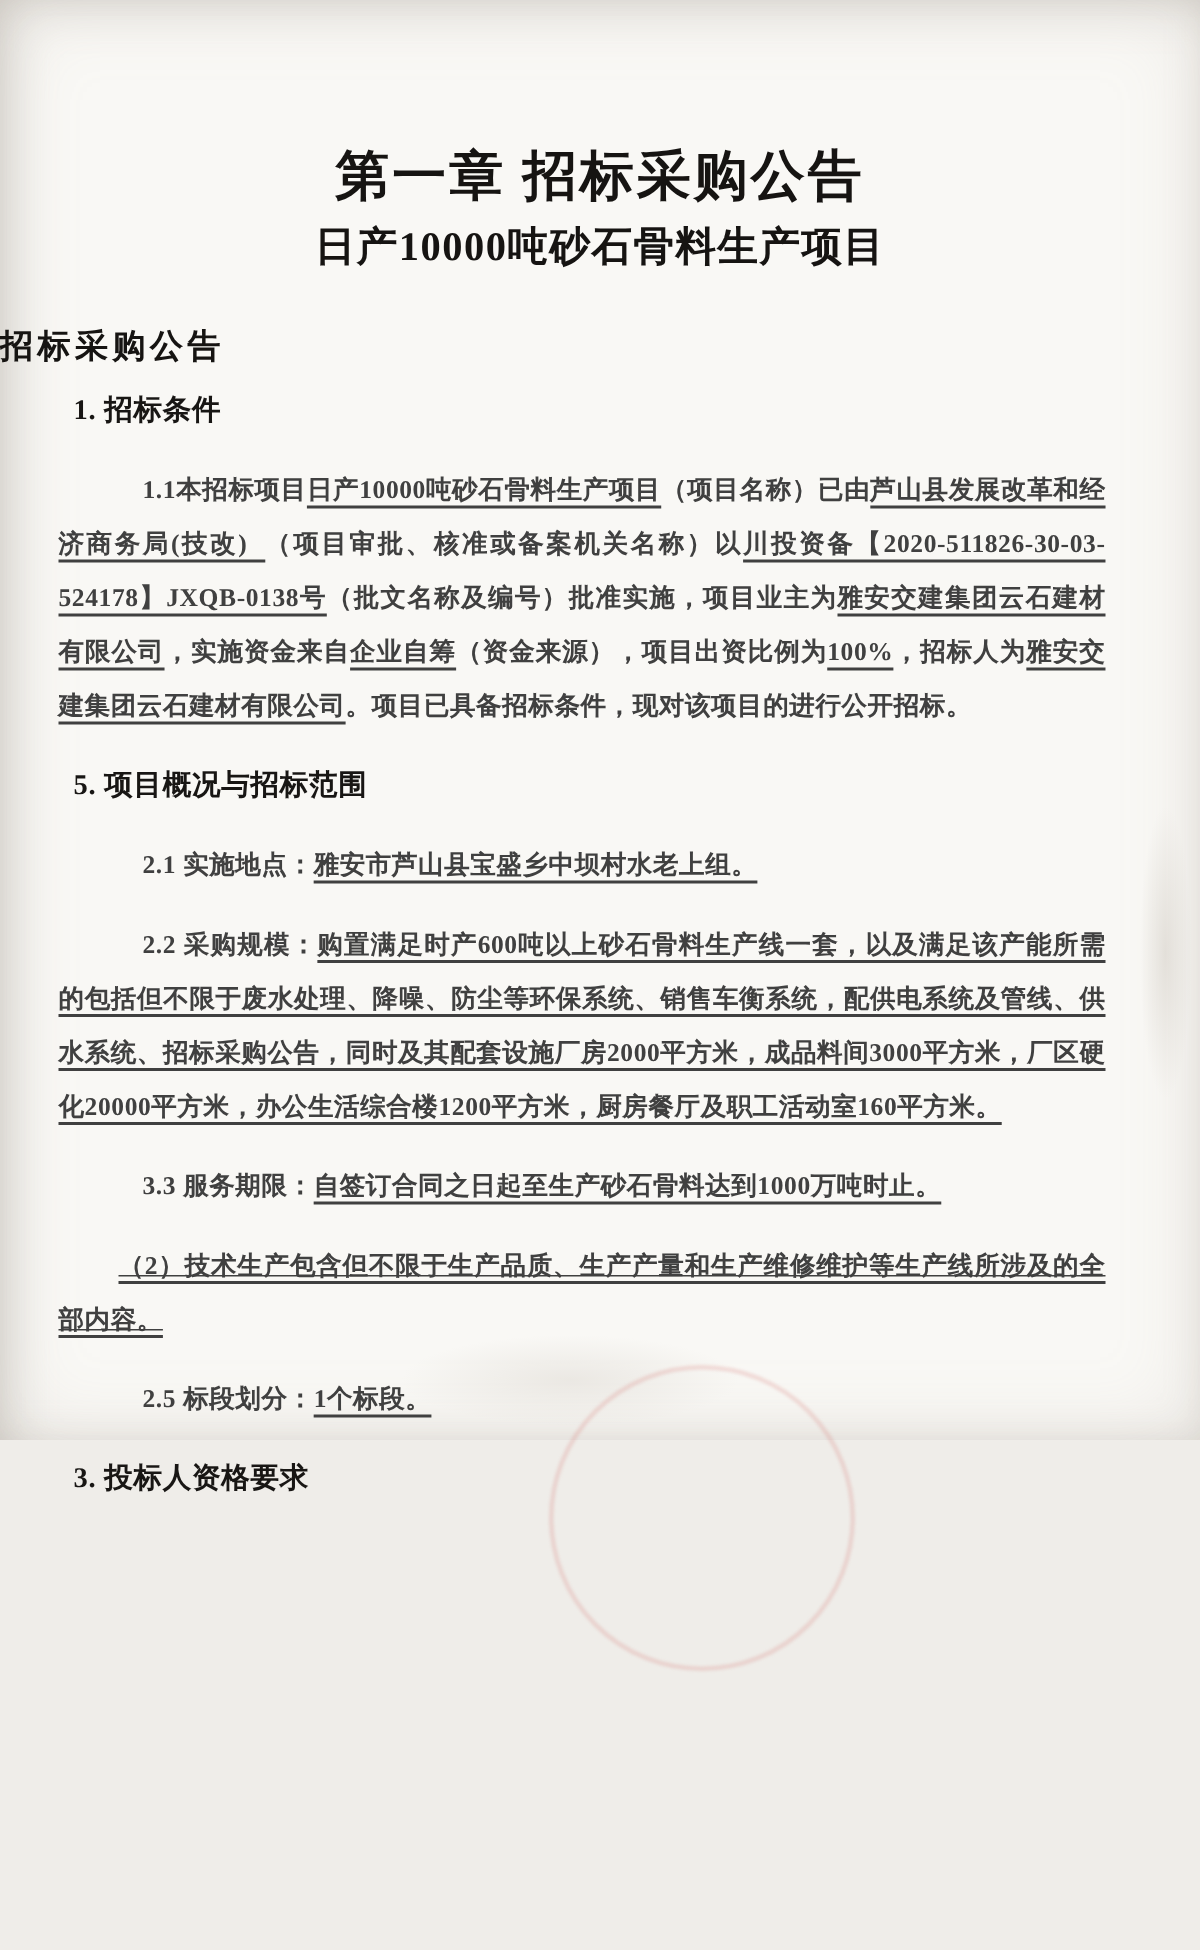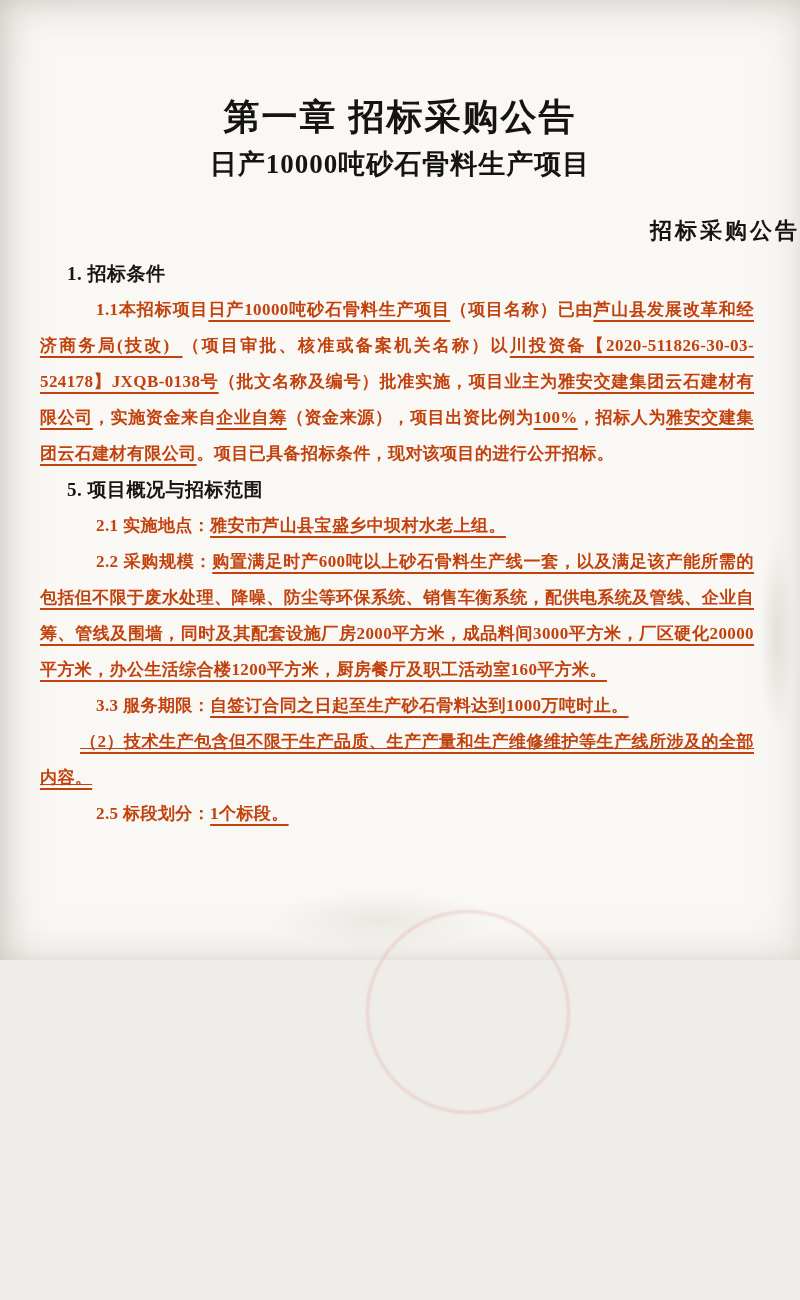--- a/index.html
+++ b/index.html
@@ -61,47 +61,47 @@
     margin: 10px 0 0 0;
     text-align: center;
     font-size: 27px;
     line-height: 32px;
     font-weight: bold;
     letter-spacing: 1px;
     color: #161412;
   }
   .doc-section-title {
     margin: 38px 0 0 0;
-    text-align: right;
+    text-align: left;
     font-size: 22px;
     line-height: 26px;
     font-weight: bold;
     letter-spacing: 3px;
     color: #161412;
   }
   .doc-body {
     margin-top: 12px;
-    padding: 0 46px 0 40px;
+    padding: 0 46px 0 22px;
   }
   .sec-heading {
     font-size: 19px;
     font-weight: bold;
     line-height: 36px;
     padding-left: 27px;
     letter-spacing: 0.5px;
     color: #181614;
   }
   .para {
-    margin: 0;
+    margin: 17px;
     font-size: 17px;
     font-weight: bold;
     line-height: 36px;
     text-align: justify;
     letter-spacing: 0.4px;
-    color: #c2410c;
+    color: #404040;
   }
   .indent-item { text-indent: 56px; }
   .indent-sub  { text-indent: 40px; text-decoration: underline; }
   .u {
     text-decoration: underline;
     text-decoration-thickness: 1.5px;
     text-underline-offset: 5px;
   }
 </style>
 </head>
@@ -114,18 +114,19 @@
 
   <h1 class="doc-title">第一章 招标采购公告</h1>
   <h2 class="doc-subtitle">日产10000吨砂石骨料生产项目</h2>
   <h3 class="doc-section-title">招标采购公告</h3>
 
   <div class="doc-body">
       <div class="sec-heading">1. 招标条件</div>
       <p class="para indent-item"><span>1.1本招标项目</span><span class="u">日产10000吨砂石骨料生产项目</span><span>（项目名称）已由</span><span class="u">芦山县发展改革和经济商务局(技改)&nbsp;&nbsp;</span><span>（项目审批、核准或备案机关名称）以</span><span class="u">川投资备【2020-511826-30-03-524178】JXQB-0138号</span><span>（批文名称及编号）批准实施，项目业主为</span><span class="u">雅安交建集团云石建材有限公司</span><span>，实施资金来自</span><span class="u">企业自筹</span><span>（资金来源），项目出资比例为</span><span class="u">100%</span><span>，招标人为</span><span class="u">雅安交建集团云石建材有限公司</span><span>。项目已具备招标条件，现对该项目的进行公开招标。</span></p>
       <div class="sec-heading">5. 项目概况与招标范围</div>
       <p class="para indent-item"><span>2.1 实施地点：</span><span class="u">雅安市芦山县宝盛乡中坝村水老上组。</span></p>
-      <p class="para indent-item"><span>2.2 采购规模：</span><span class="u">购置满足时产600吨以上砂石骨料生产线一套，以及满足该产能所需的包括但不限于废水处理、降噪、防尘等环保系统、销售车衡系统，配供电系统及管线、企业自筹、管线及围墙，同时及其配套设施厂房2000平方米，成品料间3000平方米，厂区硬化20000平方米，办公生活综合楼1200平方米，厨房餐厅及职工活动室160平方米。</span></p>
+      <p class="para indent-item"><span>2.2 采购规模：</span><span class="u">购置满足时产600吨以上砂石骨料生产线一套，以及满足该产能所需的包括但不限于废水处理、降噪、防尘等环保系统、销售车衡系统，配供电系统及管线、供水系统、招标采购公告，同时及其配套设施厂房2000平方米，成品料间3000平方米，厂区硬化20000平方米，办公生活综合楼1200平方米，厨房餐厅及职工活动室160平方米。</span></p>
       <p class="para indent-item"><span>3.3 服务期限：</span><span class="u">自签订合同之日起至生产砂石骨料达到1000万吨时止。</span></p>
       <p class="para indent-sub"><span class="u">（2）技术生产包含但不限于生产品质、生产产量和生产维修维护等生产线所涉及的全部内容。</span></p>
       <p class="para indent-item"><span>2.5 标段划分：</span><span class="u">1个标段。</span></p>
+      <div class="sec-heading">3. 投标人资格要求</div>
     </div>
 </div>
 
 </body></html>

